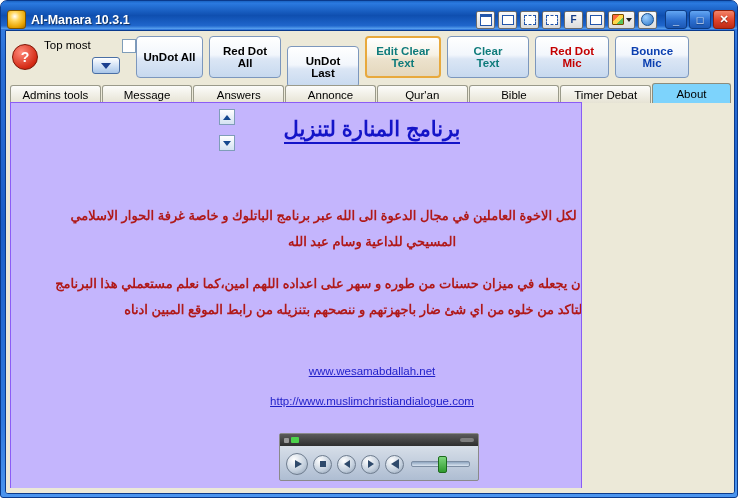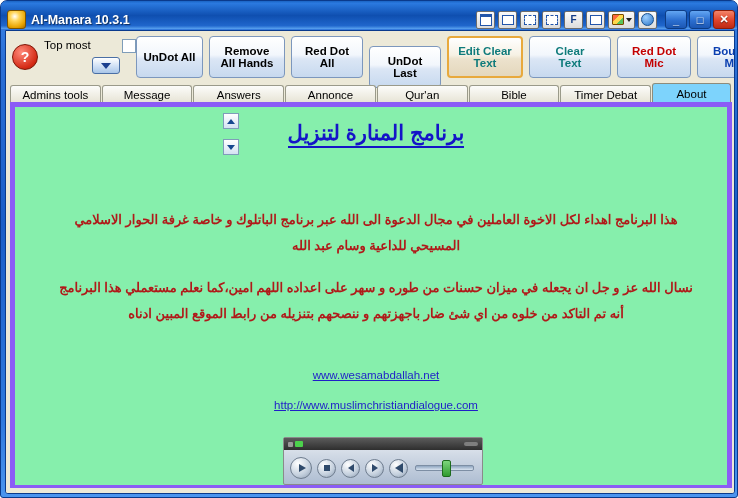--- a/index.html
+++ b/index.html
@@ -232,25 +232,25 @@
   .tab.selected {
     height: 20px;
     background: #7dd3fc;
     border-color: #8c8c7c;
     font-weight: normal;
   }
   
   .content {
     position: absolute;
     left: 4px; top: 71px;
-    width: 722px;
+    width: 572px;
     height: 388px;
     box-sizing: border-box;
-    background: #86efac;
-    border: 5px solid #8b5cf6;
+    background: #c4b5fd;
+    border: 1px solid #8b5cf6;
     overflow: hidden;
   }
   .scroll-btns {
     position: absolute;
     left: 208px; top: 6px;
     width: 16px;
   }
   .sbtn {
     width: 16px; height: 16px;
     box-sizing: border-box;
@@ -437,22 +437,20 @@
 
       <div class="topmost-box">
         <div class="topmost-label">Top most</div>
         <div class="topmost-check"></div>
         <div class="dropdown-arrow">
             <div class="tri"></div>
           </div>
       </div>
 
       <div class="tbtn" style="width:67px;">UnDot All</div>
-      <div class="tbtn" style="width:76px;white-space:pre-line;">Remove
-All Hands</div>
       <div class="tbtn" style="width:72px;white-space:pre-line;">Red Dot
 All</div>
       <div class="tbtn" style="width:72px;white-space:pre-line;margin-top:20px;">UnDot
 Last</div>
       <div class="tbtn teal focused" style="width:76px;white-space:pre-line;">Edit Clear
 Text</div>
       <div class="tbtn teal" style="width:82px;white-space:pre-line;">Clear
 Text</div>
       <div class="tbtn red" style="width:74px;white-space:pre-line;">Red Dot
 Mic</div>

